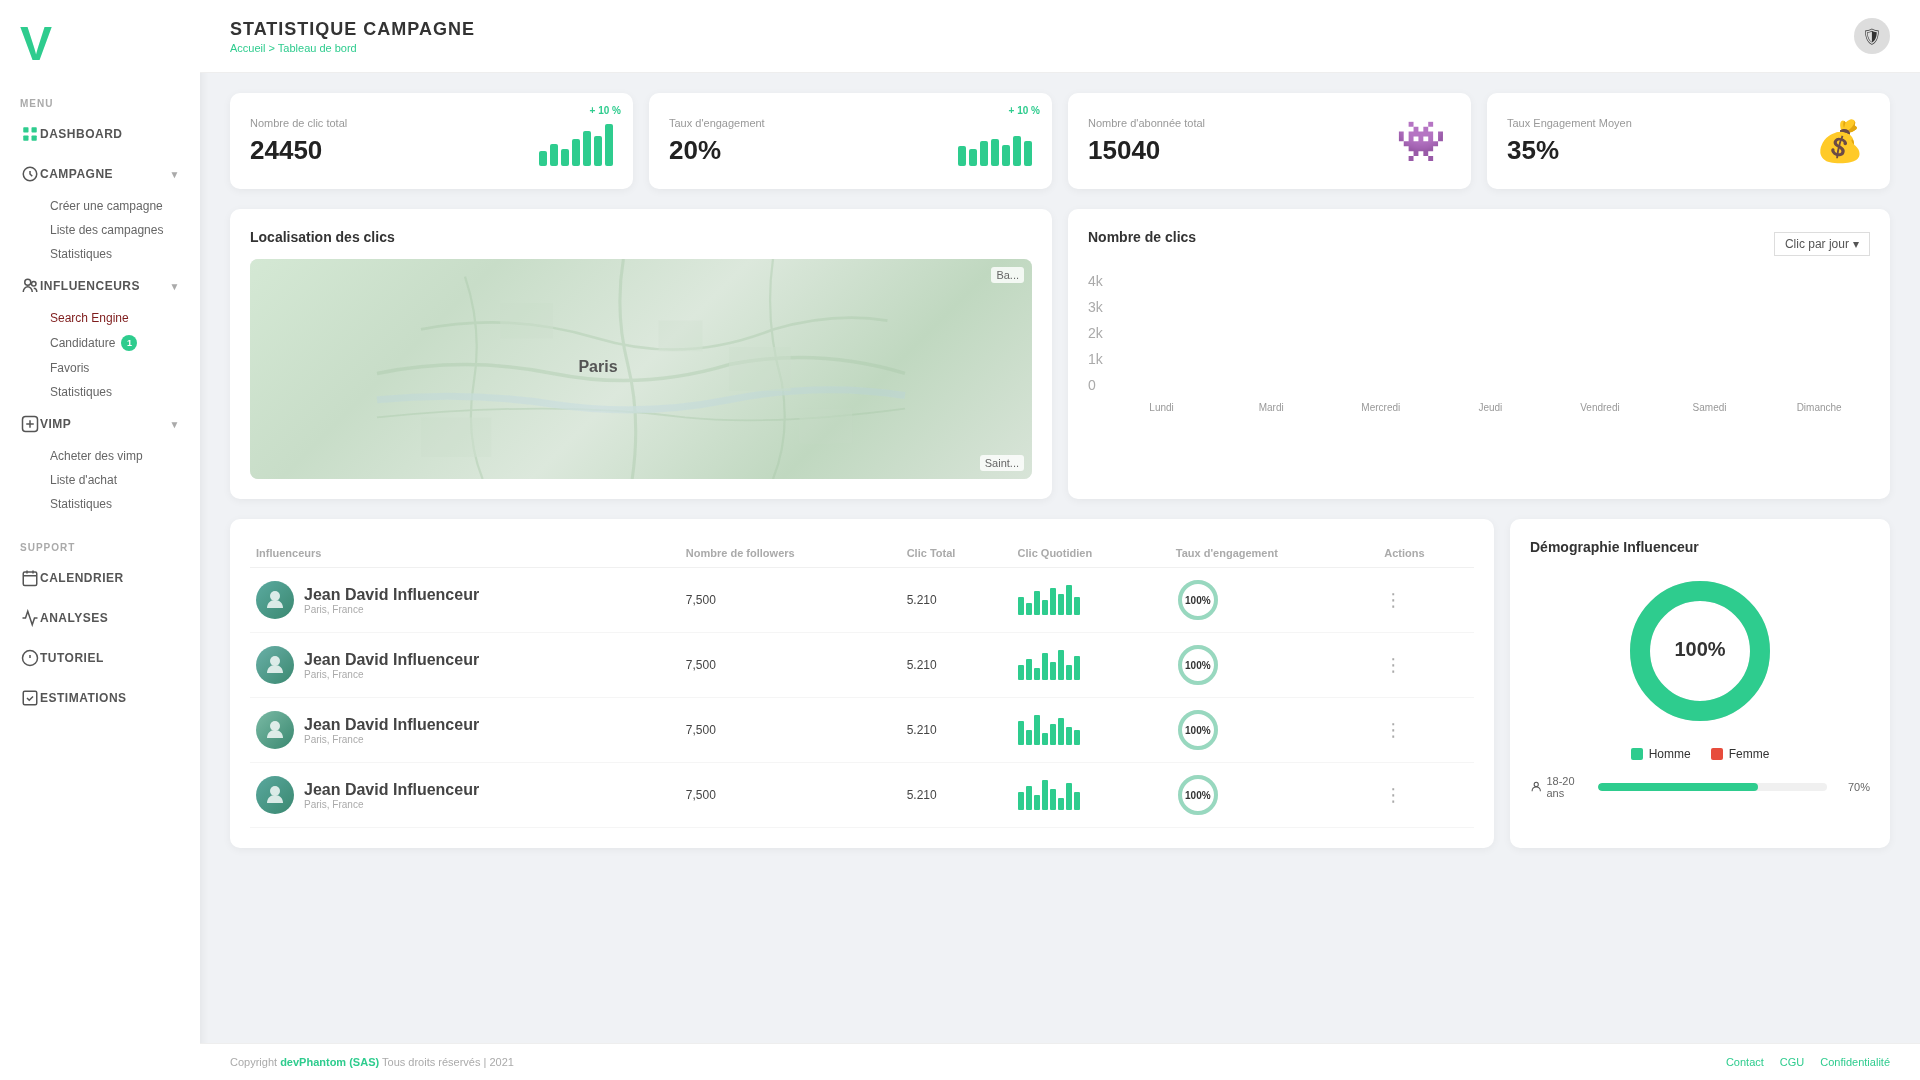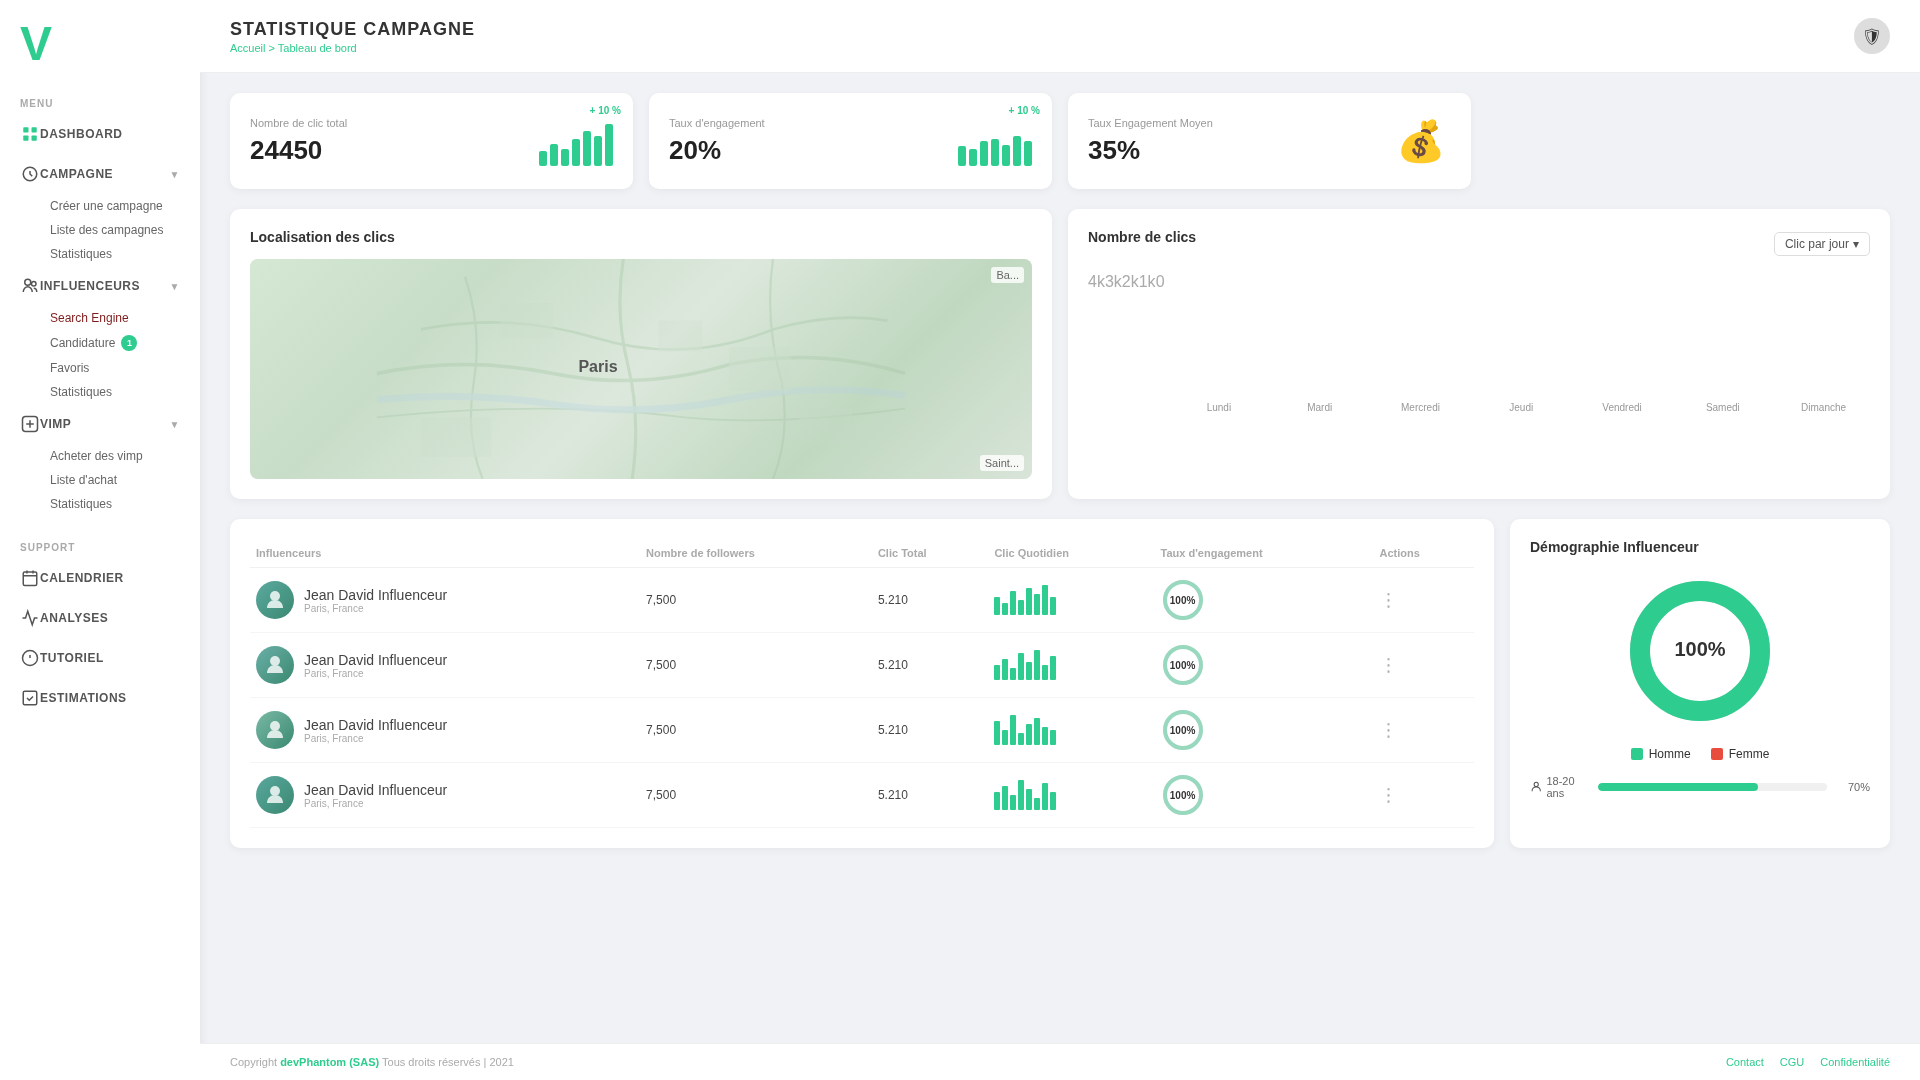--- a/index.html
+++ b/index.html
@@ -242,21 +242,21 @@
       justify-content: space-between;
       margin-bottom: 14px;
     }
     .chart-dropdown {
       display: flex;
       align-items: center;
       gap: 4px;
       font-size: 12px;
       color: #555;
       border: 1px solid #ddd;
-      border-radius: 5px;
+      border-radius: 0;
       padding: 4px 10px;
       cursor: pointer;
     }
     .bar-chart-inner {
       display: flex;
       align-items: flex-end;
       gap: 8px;
       height: 140px;
       flex: 1;
     }
@@ -272,24 +272,24 @@
       border-radius: 4px 4px 0 0;
       width: 100%;
     }
     .chart-label {
       font-size: 10px;
       color: #999;
       text-align: center;
     }
     .chart-y-axis {
       display: flex;
-      flex-direction: row;
+      flex-direction: column;
       justify-content: space-between;
       height: 140px;
-      font-size: 16px;
+      font-size: 14px;
       color: #aaa;
       padding-right: 8px;
       padding-bottom: 20px;
     }
 
     
     .bottom-section {
       display: grid;
       grid-template-columns: 1fr 380px;
       gap: 16px;
@@ -329,22 +329,22 @@
       height: 38px;
       border-radius: 50%;
       background: linear-gradient(135deg, #6ab7a8, #4a9a8a);
       flex-shrink: 0;
       overflow: hidden;
       display: flex;
       align-items: center;
       justify-content: center;
     }
     .influencer-name {
-      font-weight: 400;
-      font-size: 14px;
+      font-weight: 700;
+      font-size: 16px;
     }
     .influencer-loc {
       font-size: 10px;
       color: #aaa;
     }
     .mini-bars {
       display: flex;
       align-items: flex-end;
       gap: 2px;
       height: 30px;
@@ -630,20 +630,27 @@
           <div class="bar" style="height:40%"></div>
           <div class="bar" style="height:35%"></div>
           <div class="bar" style="height:50%"></div>
           <div class="bar" style="height:55%"></div>
           <div class="bar" style="height:42%"></div>
           <div class="bar" style="height:60%"></div>
           <div class="bar" style="height:50%"></div>
         </div>
       </div>
 
+      <div class="stat-card">
+        <div class="stat-card-left">
+          <div class="stat-label">Nombre d'abonnée total</div>
+          <div class="stat-value">15040</div>
+        </div>
+        <div class="stat-icon">👾</div>
+      </div>
 
       <div class="stat-card">
         <div class="stat-card-left">
           <div class="stat-label">Taux Engagement Moyen</div>
           <div class="stat-value">35%</div>
         </div>
         <div class="stat-icon">💰</div>
       </div>
     </div>
 

